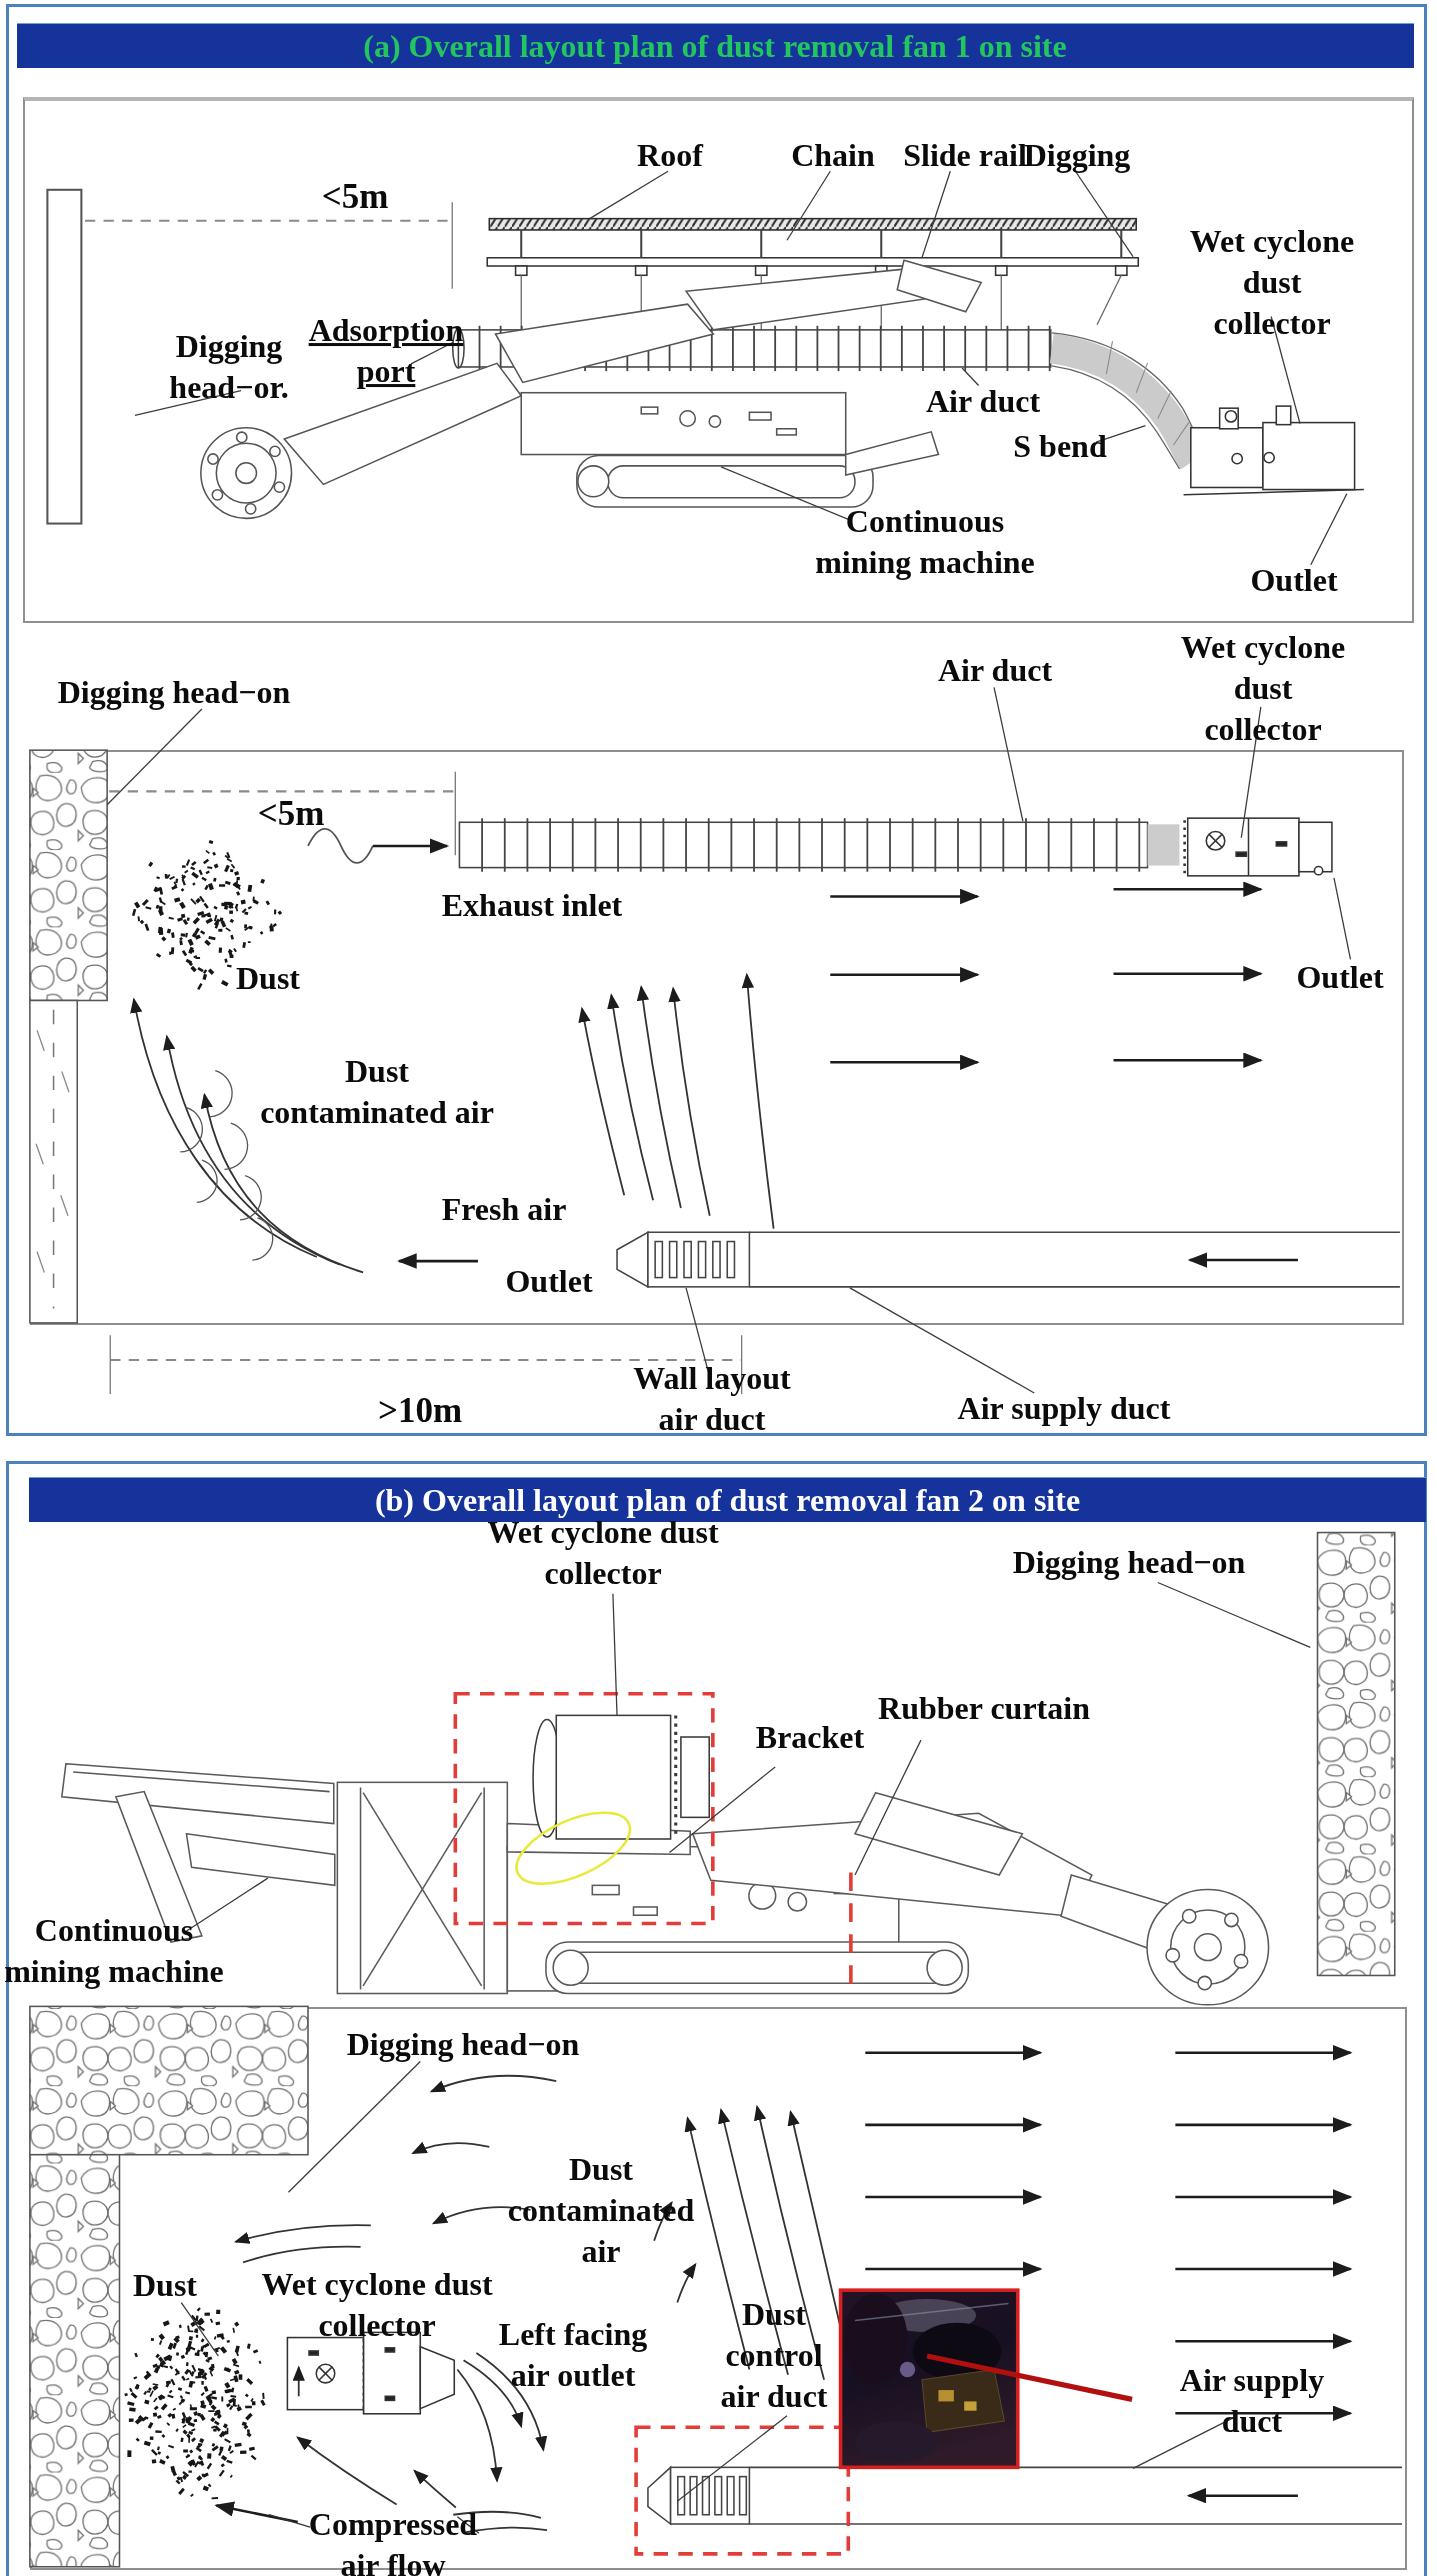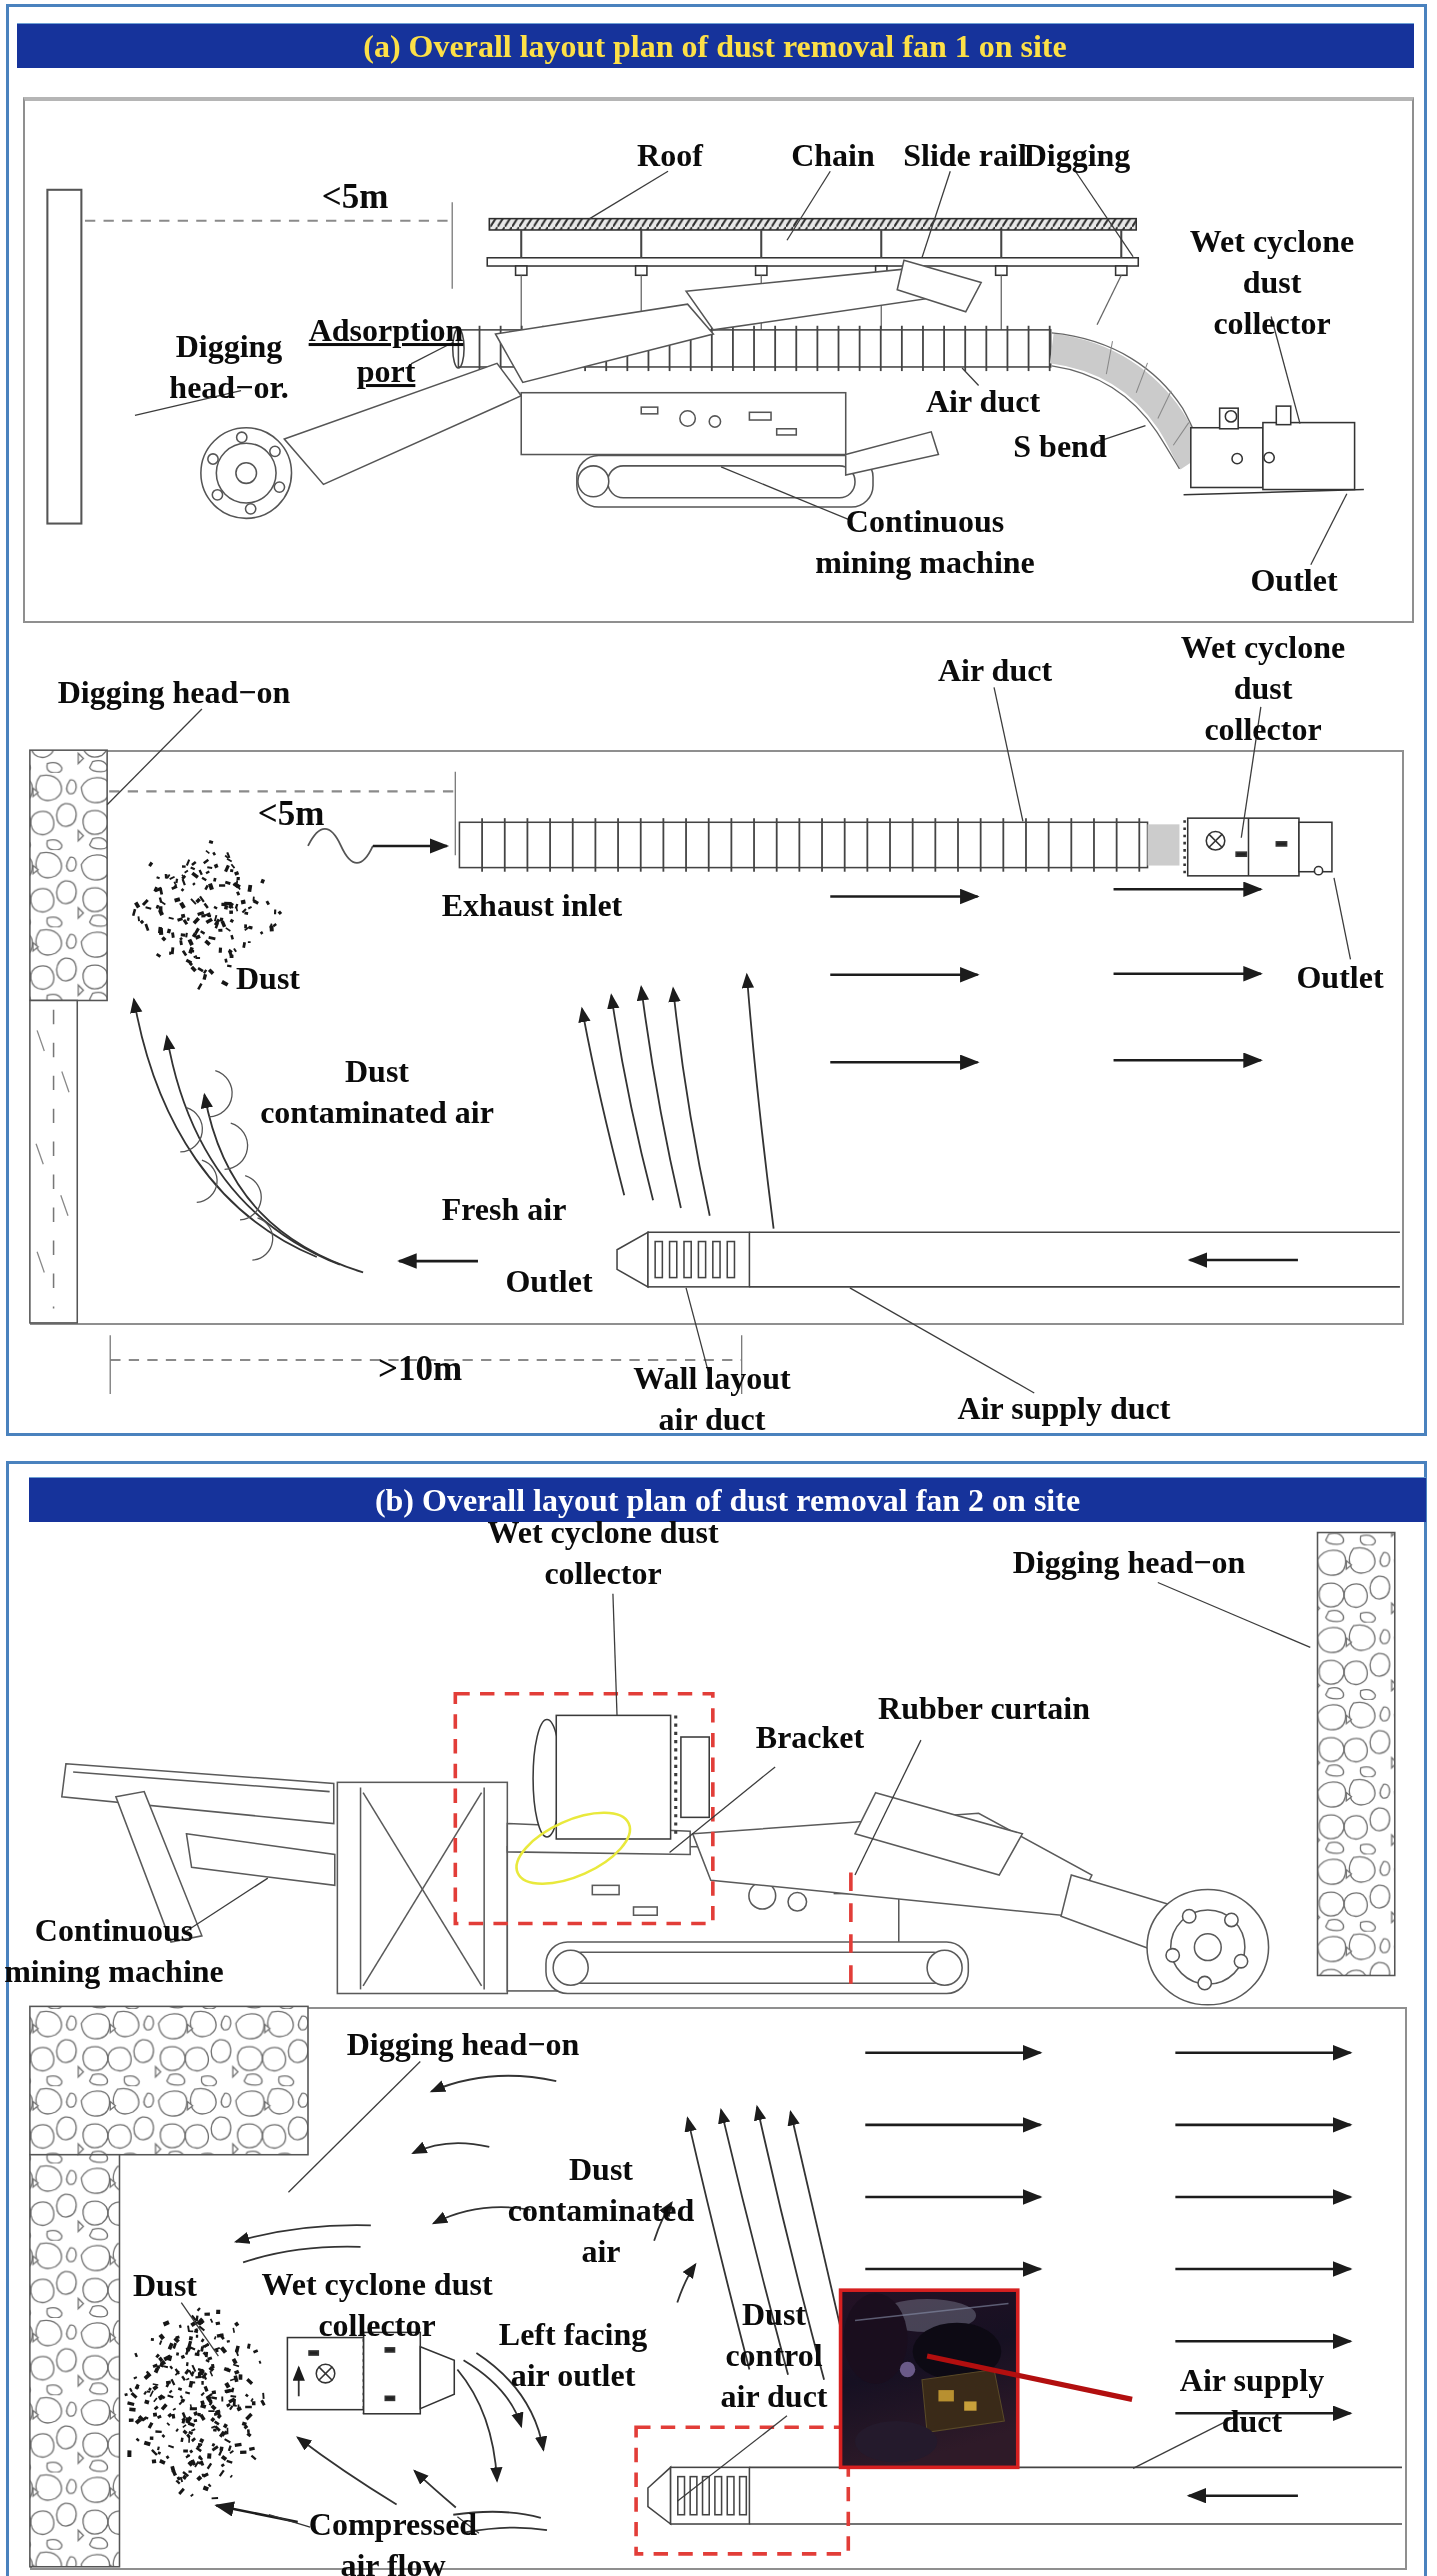--- a/index.html
+++ b/index.html
@@ -15,21 +15,21 @@
   .lbl{position:absolute;transform:translate(-50%,-50%);font-weight:bold;font-size:32px;
        color:#0b0b0b;text-align:center;line-height:1.28;white-space:pre-line;}
   .lbl.dim{font-size:35px;}
 </style>
 </head>
 <body>
 
 <div id="paper">
 
   <div class="frame" style="left: 6.2px; top: 4.1px; width: 1421px; height: 1432px; border-color: rgb(74, 130, 190);"></div>
-  <div class="hdr" style="left: 16.5px; top: 23px; width: 1397px; background: rgb(22, 51, 155); color: #fde047;">
+  <div class="hdr" style="left: 16.5px; top: 23px; width: 1397px; background: rgb(22, 51, 155); color: #22c55e;">
     <span>(a) Overall layout plan of dust removal fan 1 on site</span>
   </div>
   <div class="dbox topthick" style="left:23px;top:97px;width:1391px;height:526px;"></div>
   <div class="dbox" style="left:30px;top:750px;width:1374px;height:575px;"></div>
 
   <div class="frame" style="left: 6.2px; top: 1461px; width: 1421px; height: 1150px; border-color: rgb(74, 130, 190);"></div>
   <div class="hdr" style="left: 29px; top: 1477px; width: 1397px; background: rgb(22, 51, 155); color: rgb(255, 255, 255);">
     <span>(b) Overall layout plan of dust removal fan 2 on site</span>
   </div>
   <div class="dbox" style="left:30px;top:2007px;width:1377px;height:563px;"></div>
@@ -943,21 +943,21 @@
   <div class="lbl" style="left:1263px;top:688px;">Wet cyclone
 dust collector</div>
   <div class="lbl dim" style="left:291px;top:814px;">&lt;5m</div>
   <div class="lbl" style="left:268px;top:978px;">Dust</div>
   <div class="lbl" style="left:532px;top:905px;">Exhaust inlet</div>
   <div class="lbl" style="left:1340px;top:977px;">Outlet</div>
   <div class="lbl" style="left:377px;top:1092px;">Dust
 contaminated air</div>
   <div class="lbl" style="left:504px;top:1209px;">Fresh air</div>
   <div class="lbl" style="left:549px;top:1281px;">Outlet</div>
-  <div class="lbl dim" style="left:420px;top:1369px;">&gt;10m</div>
+  <div class="lbl dim" style="left:420px;top:1411px;">&gt;10m</div>
   <div class="lbl" style="left:712px;top:1399px;">Wall layout
 air duct</div>
   <div class="lbl" style="left:1064px;top:1408px;">Air supply duct</div>
 
   <div class="lbl" style="left:603px;top:1553px;">Wet cyclone dust
 collector</div>
   <div class="lbl" style="left:1129px;top:1562px;">Digging head−on</div>
   <div class="lbl" style="left:984px;top:1708px;">Rubber curtain</div>
   <div class="lbl" style="left:810px;top:1737px;">Bracket</div>
   <div class="lbl" style="left:114px;top:1951px;">Continuous

